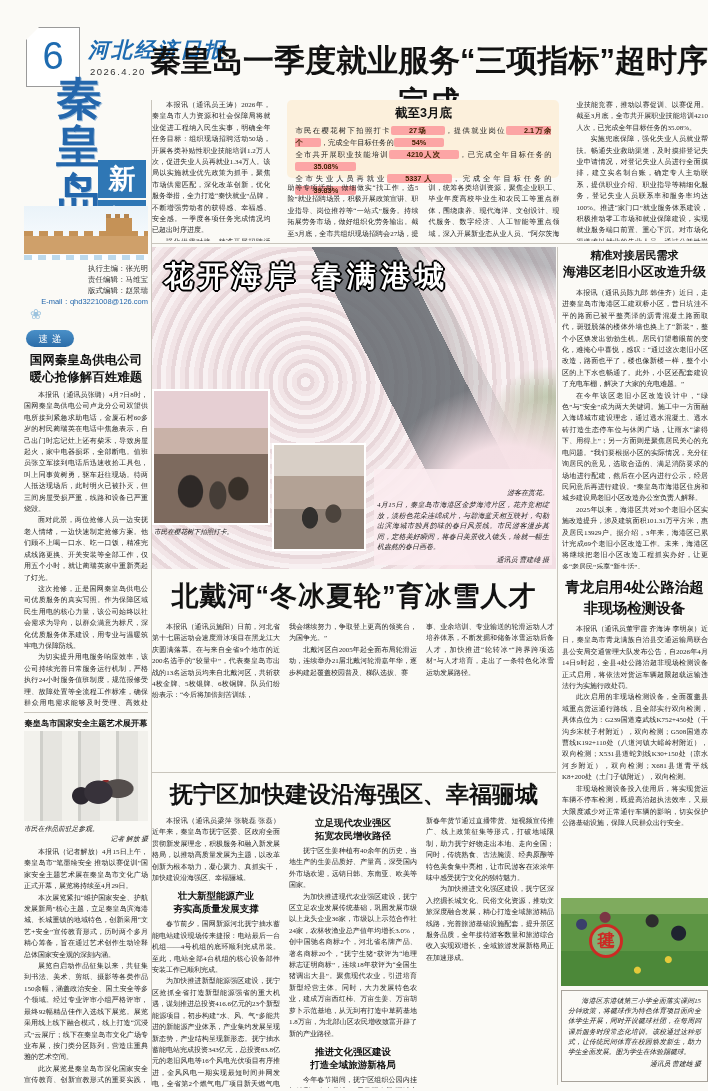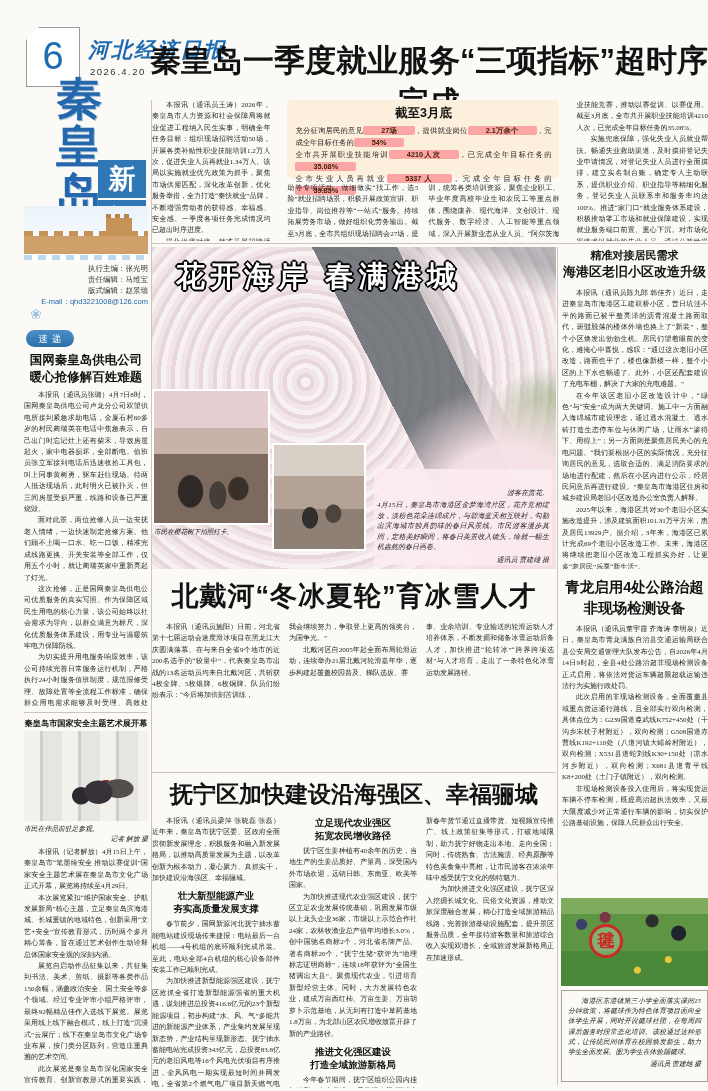--- a/index.html
+++ b/index.html
@@ -39,21 +39,21 @@
   .main-photo{position:absolute;left:0;top:0;right:0;bottom:0;
     background:
       radial-gradient(circle at 88% 84%, rgba(248,227,232,.96) 0 16%, rgba(248,227,232,0) 30%),
       radial-gradient(circle at 98% 56%, rgba(116,148,88,.45) 0 7%, rgba(116,148,88,0) 14%),
       linear-gradient(63deg, rgba(0,0,0,0) 57%, rgba(99,104,110,.85) 57% 72%, rgba(160,160,160,.35) 72% 76%, rgba(0,0,0,0) 76%),
       linear-gradient(200deg, rgba(125,130,136,.5) 0 5%, rgba(125,130,136,0) 12%),
       repeating-radial-gradient(circle at 38% 42%, #f8f1f2 0 5px, #e8d7da 5px 9px, #f2e5e7 9px 14px),
       #e9dcdd;}
   .photo-title{left:12px;top:10px;font-size:29px;font-weight:900;color:#fff;letter-spacing:5px;
     font-family:"Liberation Sans",sans-serif;white-space:nowrap;
-    text-shadow:-2px 0 #000,2px 0 #000,0 -2px #000,0 2px #000,-1px -1px #000,1px 1px #000,1px -1px #000,-1px 1px #000;margin-left:12px;}
+    text-shadow:-2px 0 #000,2px 0 #000,0 -2px #000,0 2px #000,-1px -1px #000,1px 1px #000,1px -1px #000,-1px 1px #000;}
   .inset1{left:0;top:142px;width:118px;height:136px;border:2px solid #fff;box-sizing:border-box;
     background:
       radial-gradient(ellipse at 32% 76%, #2e2927 0 11%, rgba(0,0,0,0) 12%),
       radial-gradient(ellipse at 56% 79%, #453d37 0 9%, rgba(0,0,0,0) 10%),
       radial-gradient(ellipse at 74% 74%, #383029 0 8%, rgba(0,0,0,0) 9%),
       linear-gradient(180deg,#e6cfd3 0 28%,#c9b2a8 28% 48%,#7d6a5e 48% 100%);}
   .inset2{left:120px;top:196px;width:94px;height:108px;border:2px solid #fff;box-sizing:border-box;
     background:
       radial-gradient(ellipse at 40% 70%, #32302e 0 10%, rgba(0,0,0,0) 11%),
       radial-gradient(ellipse at 66% 66%, #4c443d 0 9%, rgba(0,0,0,0) 10%),
@@ -147,21 +147,21 @@
   <div class="abs main-headline">秦皇岛一季度就业服务“三项指标”超时序完成</div>
 
   <div class="abs lead-cols">
     <div class="lead-c1 bodytext" style="height:141px;">
       <p>本报讯（通讯员王涛）2026年，秦皇岛市人力资源和社会保障局将就业促进工程纳入民生实事，明确全年任务目标：组织现场招聘活动50场，开展各类补贴性职业技能培训1.2万人次，促进失业人员再就业1.34万人。该局以实施就业优先政策为抓手，聚焦市场供需匹配，深化改革创新，优化服务举措，全力打造“秦快就业”品牌，不断增强劳动者的获得感、幸福感、安全感。一季度各项任务完成情况均已超出时序进度。</p>
       <p>强化供需对接，精准开展招聘活动。以“10+5”就业公共服务专项行动为抓手，聚焦高校毕业生、农民工等重点群体就业需求，多渠道归集岗位信息。依托春风行动暨就业援</p>
     </div>
     <div class="lead-mid">
       <div class="stat-box">
         <div class="stat-title">截至3月底</div>
-        <div class="stat-line"><span>充分征询居民的意见</span><span class="hl">27场</span><span>，提供就业岗位</span><span class="hl">2.1万余个</span><span>，完成全年目标任务的</span><span class="hl">54%</span></div>
+        <div class="stat-line"><span>市民在樱花树下拍照打卡</span><span class="hl">27场</span><span>，提供就业岗位</span><span class="hl">2.1万余个</span><span>，完成全年目标任务的</span><span class="hl">54%</span></div>
         <div class="stat-line"><span>全市共开展职业技能培训</span><span class="hl">4210人次</span><span>，已完成全年目标任务的</span><span class="hl">35.08%</span></div>
         <div class="stat-line"><span>全市失业人员再就业</span><span class="hl">5337人</span><span>，完成全年目标任务的</span><span class="hl">39.83%</span></div>
       </div>
       <div class="lead-mid-cols">
         <div class="bodytext">
             <p style="text-indent:0">助等专项活动，做细做实“找工作，选5险”就业招聘场景，积极开展政策宣讲、职业指导、岗位推荐等“一站式”服务。持续拓展劳务市场，做好组织化劳务输出。截至3月底，全市共组织现场招聘会27场，提供就业岗位2.1万余个，完成全年目标任务的54%。</p>
           </div>
         <div class="bodytext">
             <p style="text-indent:0">训，统筹各类培训资源，聚焦企业职工、毕业年度高校毕业生和农民工等重点群体，围绕康养、现代海洋、文创设计、现代服务、数字经济、人工智能等重点领域，深入开展新业态从业人员、“阿尔茨海默症”康复护理、康养产业、家政服务、养老护理、制造业技能提升、数字技能、产业集群等专项培训，广泛开展职</p>
           </div>

